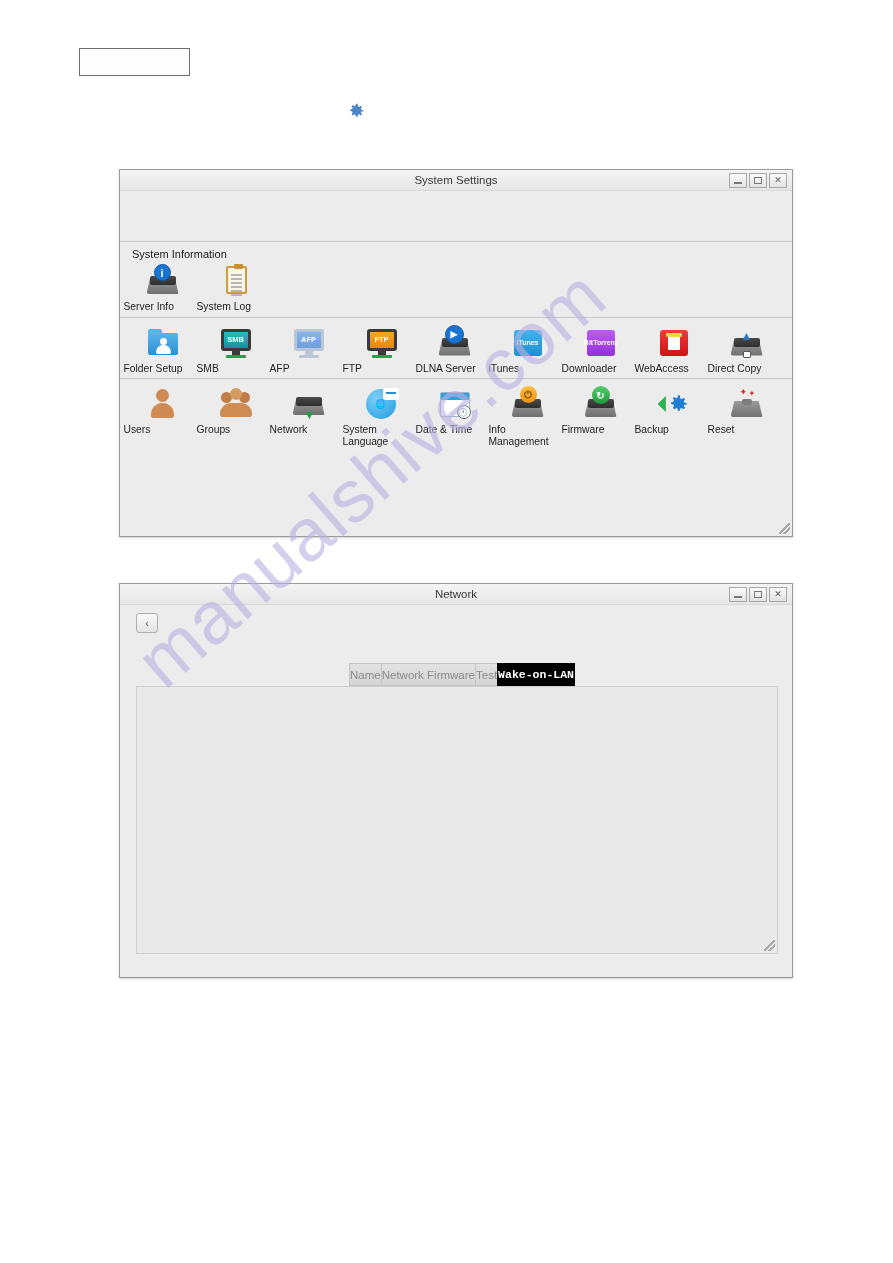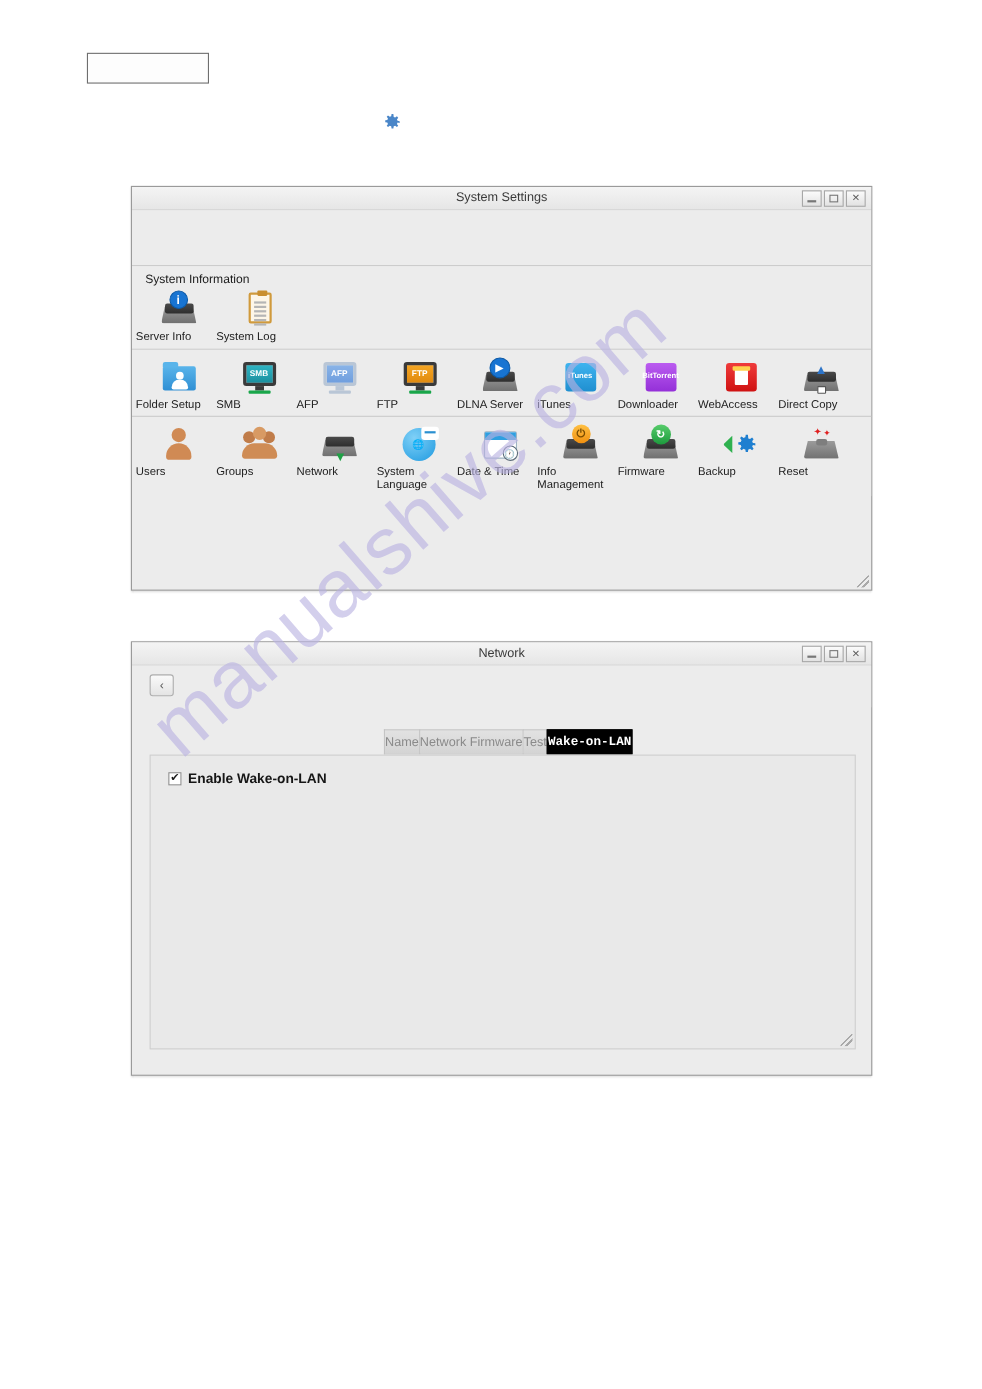--- a/index.html
+++ b/index.html
@@ -540,24 +540,20 @@
     </div>
 
     <div class="tabstrip">
       <div class="tab">Name</div>
       <div class="tab">Network Firmware</div>
       <div class="tab">Test</div>
       <div class="tab active">Wake-on-LAN</div>
     </div>
 
     <div class="panel">
-      <div class="checkrow">
-        <span class="cbox checked"></span>
-        <span class="checklabel">Enable Wake-on-LAN</span>
-      </div>
       <div class="grip"></div>
     </div>
 
   </div>
 
   <div class="watermark">manualshive.com</div>
 
 </div>
 
 </body></html>

